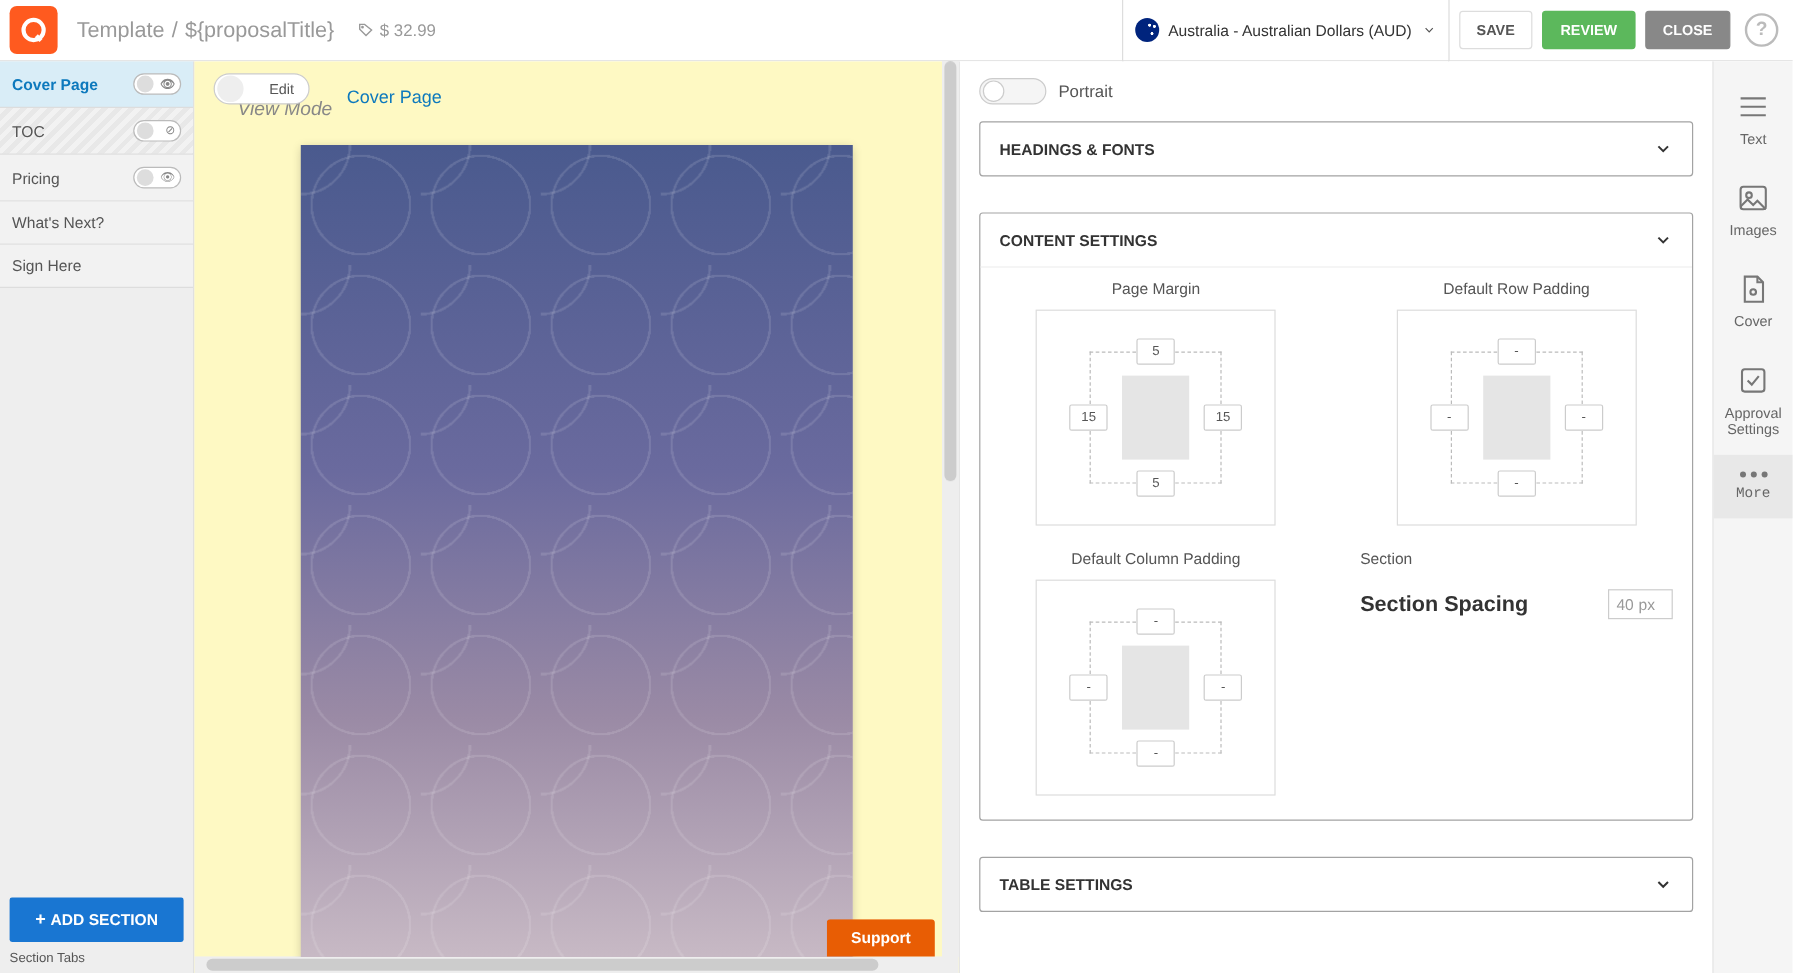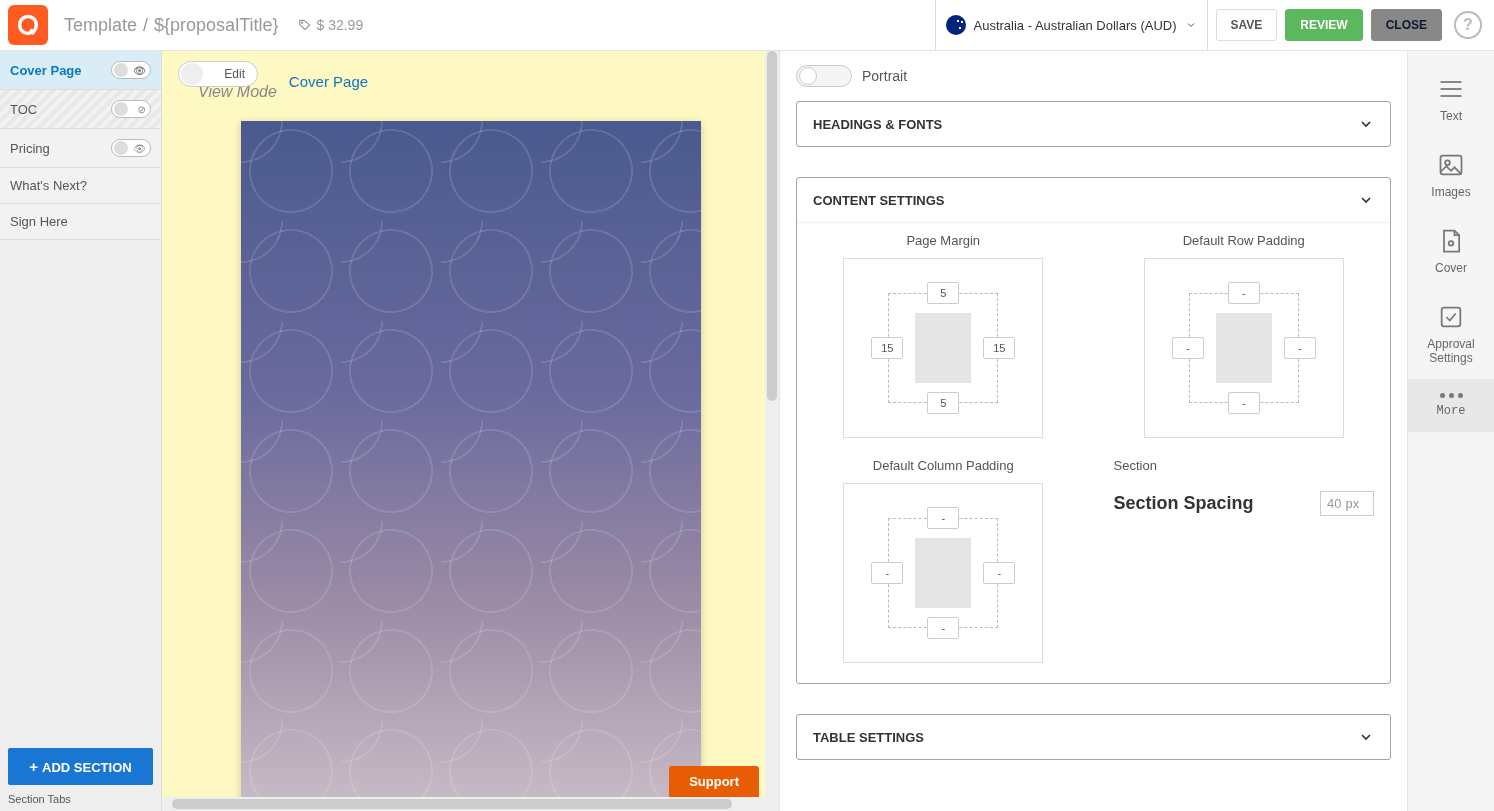--- a/index.html
+++ b/index.html
@@ -11,21 +11,21 @@
 .logo { width: 40px; height: 40px; margin: 5px 8px; display: flex; align-items: center; justify-content: center; background: #ff5a1f; border-radius: 6px; }
 .logo svg { width: 28px; height: 28px; }
 .breadcrumb { color: #999; font-size: 18px; display: flex; align-items: center; gap: 6px; margin-left: 8px; }
 .price-tag { margin-left: 20px; color: #999; font-size: 14px; display:flex; align-items:center; gap:4px;}
 .header-spacer { flex: 1; }
 .currency-selector { display: flex; align-items: center; gap: 8px; border: 1px solid #ddd; border-radius: 4px; padding: 18px 10px; font-size: 13px; color: #333; cursor: pointer; }
 .flag-au { width: 20px; height: 20px; border-radius: 50%; background: #00247d; position: relative; overflow:hidden; display:inline-block;}
 .flag-au::before { content:""; position:absolute; inset:0; background: radial-gradient(circle at 70% 65%, white 1px, transparent 1.5px), radial-gradient(circle at 80% 35%, white 1px, transparent 1.5px), radial-gradient(circle at 60% 30%, white 1px, transparent 1.5px); }
 .btn { border: 1px solid #ddd; background: #fff; padding: 8px 14px; border-radius: 3px; font-size: 12px; font-weight: 600; cursor: pointer; margin-left: 8px; color:#555;}
 .btn-green { background: #5cb85c; color: #fff; border-color: #5cb85c; }
-.btn-grey { background: #888; color: #0f172a; border-color: #888; }
+.btn-grey { background: #888; color: #ffffff; border-color: #888; }
 .help-btn { width: 28px; height: 28px; border: 2px solid #bbb; border-radius: 50%; display: flex; align-items: center; justify-content: center; color: #bbb; margin-left: 12px; cursor: pointer; font-size:16px; font-weight:600;}
 
 
 .body { flex: 1; display: flex; overflow: hidden; }
 
 
 .left-sidebar { width: 162px; background: #eee; display: flex; flex-direction: column; border-right: 1px solid #ddd; }
 .section-list { flex: 1; overflow-y: auto; }
 .section-item { display: flex; align-items: center; justify-content: space-between; padding: 10px 10px; border-bottom: 1px solid #ddd; font-size: 13px; color: #555; background:#f2f2f2; position:relative;}
 .section-item.active { background: #d9edf7; color: #0d79bd; font-weight: 600; }
@@ -78,21 +78,21 @@
 .val-input { position:absolute; width:32px; height:22px; border:1px solid #ccc; background:#fff; font-size:11px; text-align:center; display:flex; align-items:center; justify-content:center; color:#555; border-radius:2px;}
 .val-top { top:-12px; left:50%; transform:translateX(-50%);}
 .val-bottom { bottom:-12px; left:50%; transform:translateX(-50%);}
 .val-left { left:-18px; top:50%; transform:translateY(-50%);}
 .val-right { right:-18px; top:50%; transform:translateY(-50%);}
 .section-spacing-row { display:flex; align-items:center; justify-content:space-between; padding:8px 0;}
 .section-spacing-row .lbl { font-weight:700; font-size:18px;}
 .spacing-input { border:1px solid #ccc; padding:4px 6px; width:54px; display:flex; align-items:center; gap:4px; font-size:13px; color:#999;}
 
 
-.right-rail { width: 87px; background: #f5f5f5; border-left:1px solid #e5e5e5; display:flex; flex-direction:column; align-items:center; padding-top:10px;}
+.right-rail { width: 67px; background: #f5f5f5; border-left:1px solid #e5e5e5; display:flex; flex-direction:column; align-items:center; padding-top:10px;}
 .rail-item { display:flex; flex-direction:column; align-items:center; gap:6px; padding:14px 4px; width:100%; cursor:pointer; color:#666; font-size:12px;}
 .rail-item.active { background:#e8e8e8;font-family:Liberation Mono, monospace;}
 .rail-item svg { width:28px; height:28px; stroke:#777; fill:none; stroke-width:1.5;}
 .rail-item .dots { display:flex; gap:4px;}
 .rail-item .dots span { width:5px; height:5px; border-radius:50%; background:#777;}
 
 </style>
 </head>
 <body>
 

